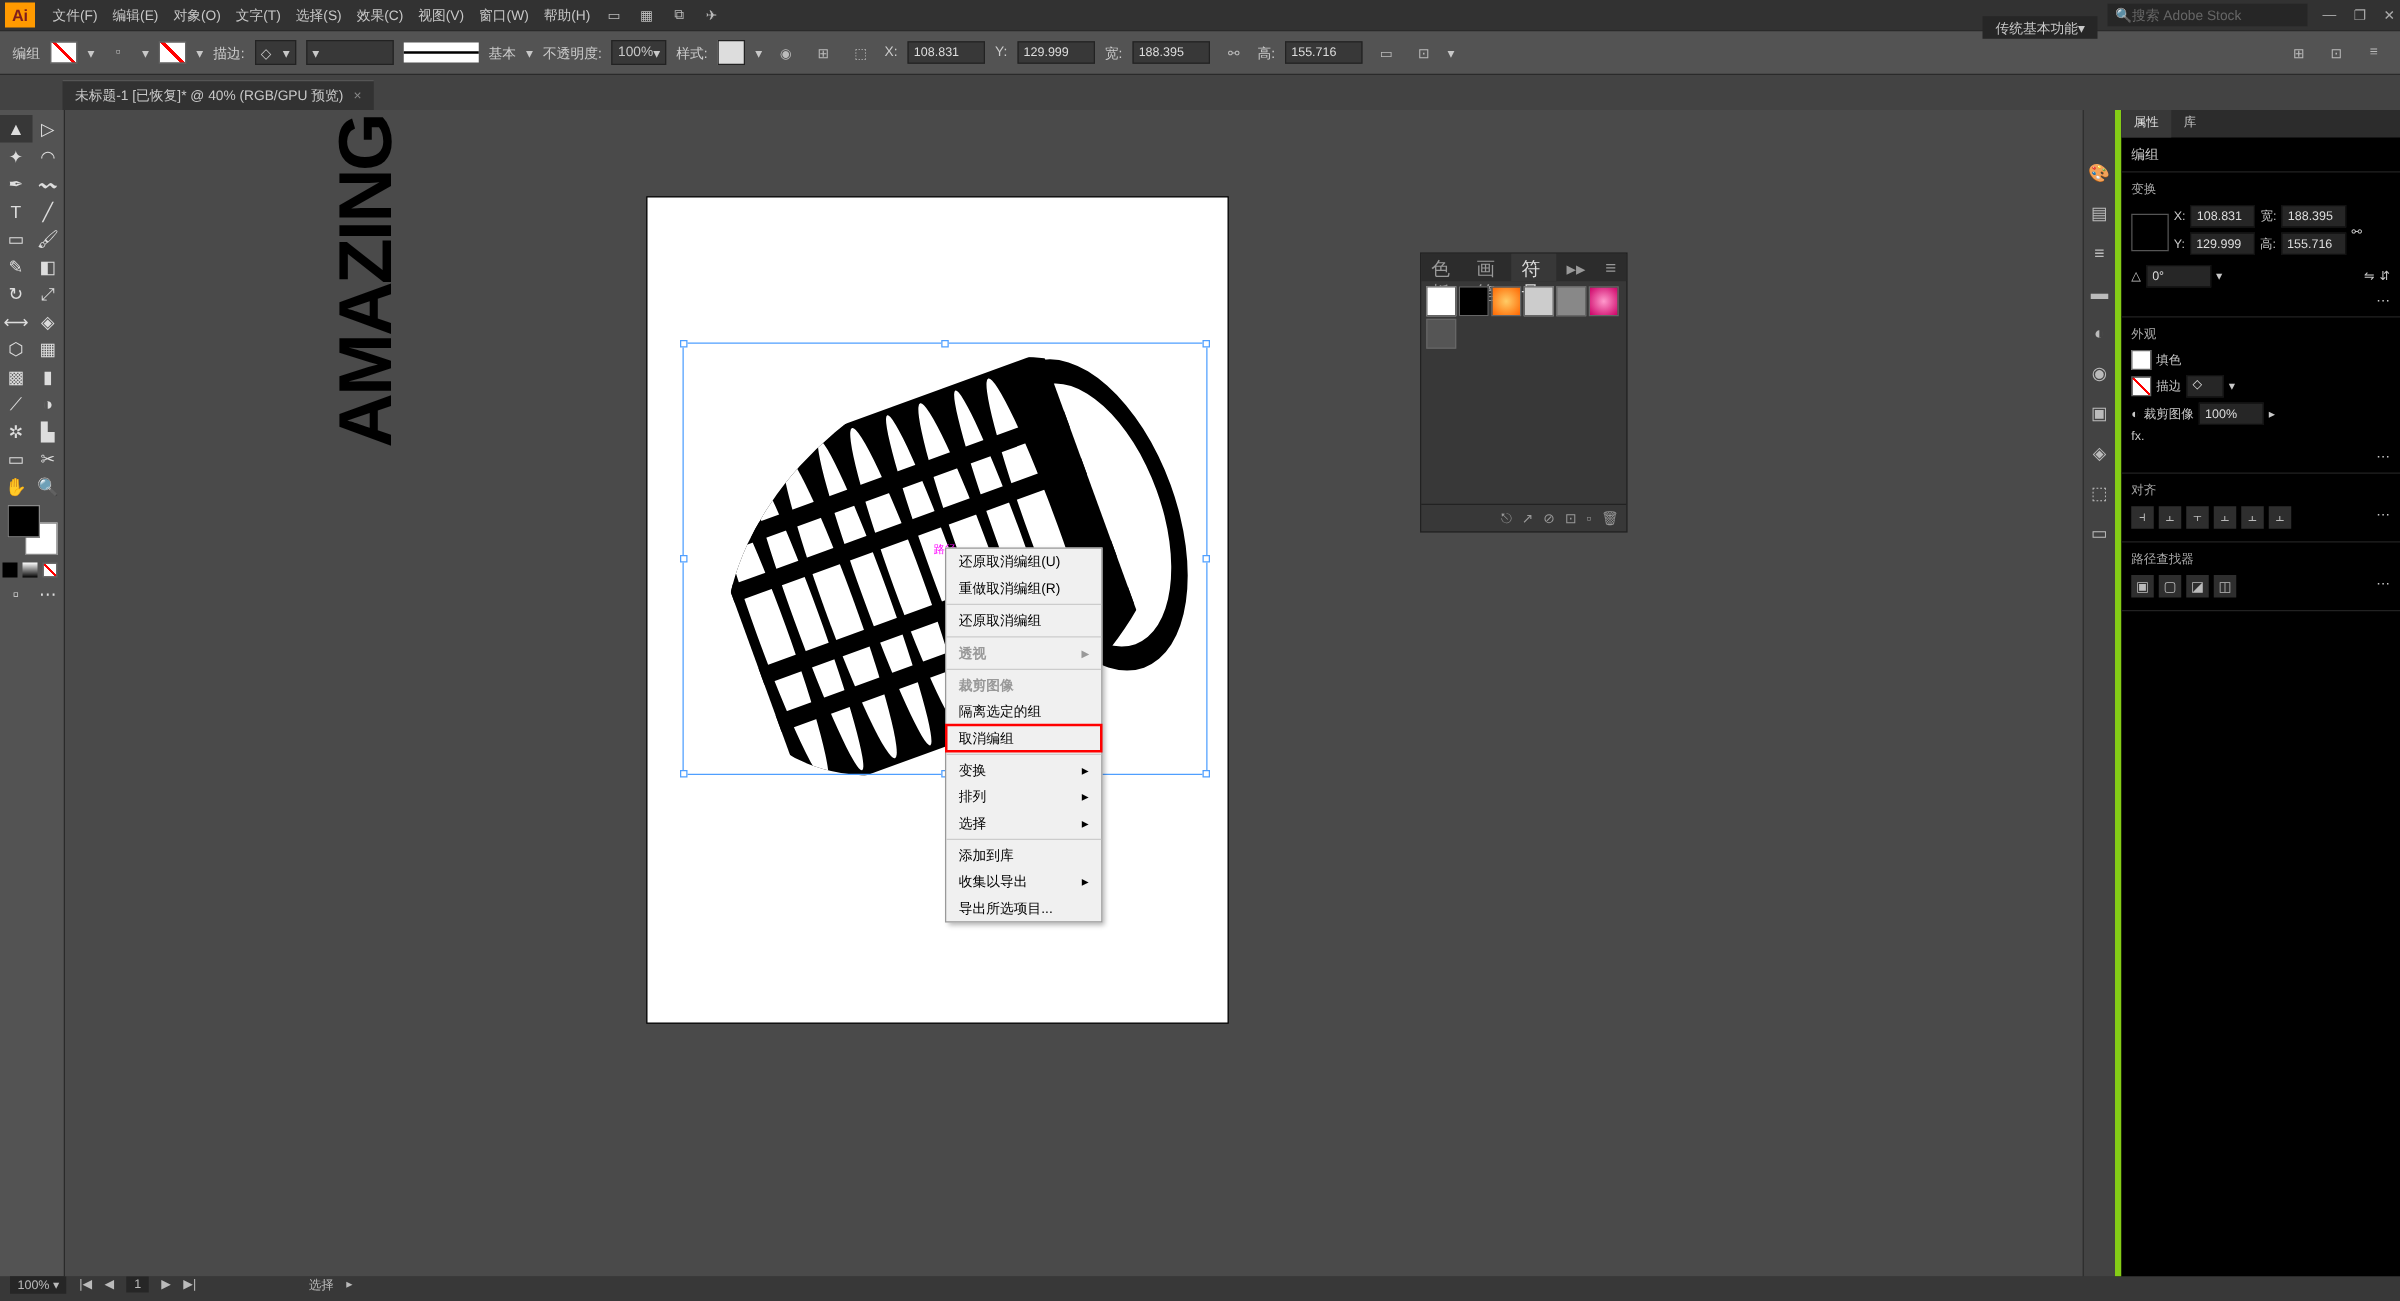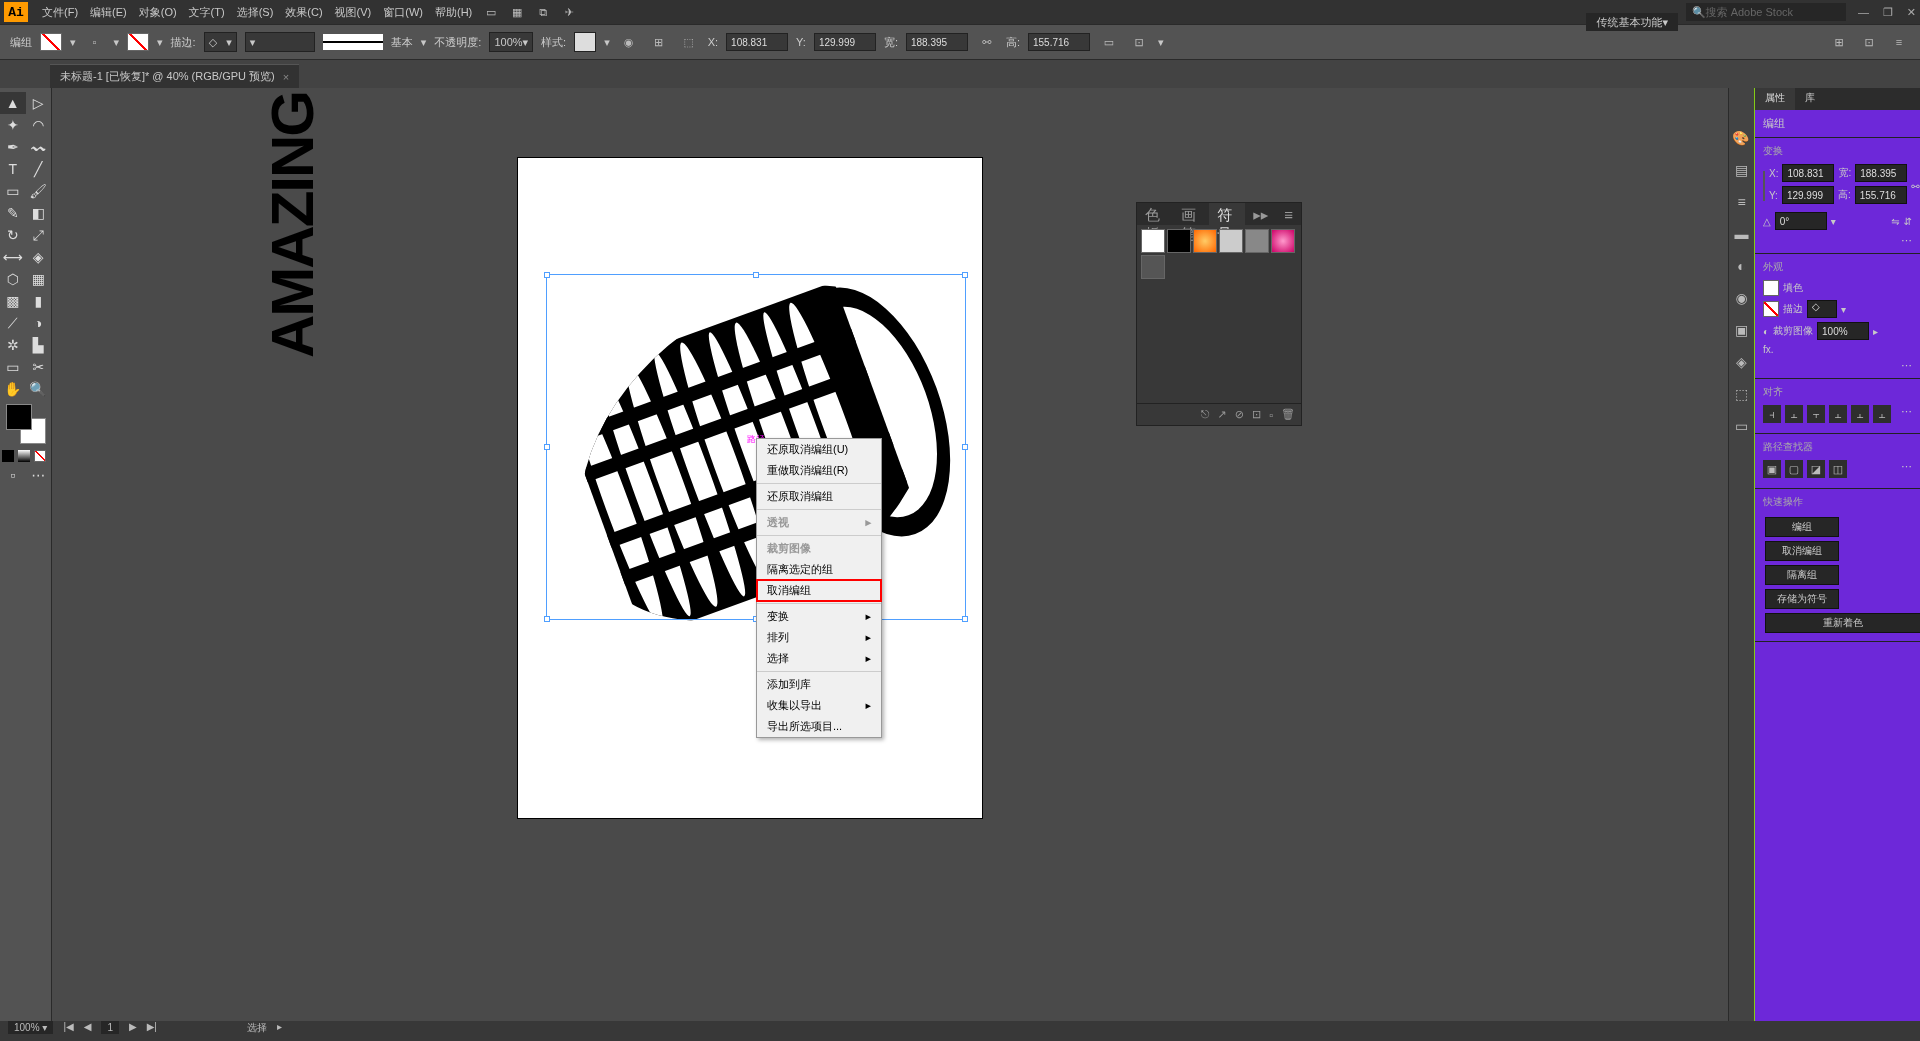--- a/index.html
+++ b/index.html
@@ -1,18 +1,18 @@
 <!DOCTYPE html>
 <html><head>
 <meta charset="utf-8">
 <style>
 * { margin: 0; padding: 0; box-sizing: border-box; font-family: "Microsoft YaHei", sans-serif; }
 body { background: #323232; color: #c8c8c8; font-size: 11px; overflow: hidden; width: 1920px; height: 1041px; }
 .menubar { height: 24px; background: #323232; display: flex; align-items: center; padding: 0 4px; }
-.ai-logo { width: 24px; height: 20px; background: #ff9a00; color: #000000; font-weight: bold; display: flex; align-items: center; justify-content: center; font-size: 13px; margin-right: 8px; font-family: Liberation Mono, monospace; }
+.ai-logo { width: 24px; height: 20px; background: #ff9a00; color: #7f1d1d; font-weight: bold; display: flex; align-items: center; justify-content: center; font-size: 13px; margin-right: 8px; }
 .menu-item { padding: 0 6px; height: 22px; display: flex; align-items: center; cursor: default; }
 .menu-spacer { flex: 1; }
 .workspace-btn { background: #262626; padding: 2px 10px; margin-right: 8px; height: 18px; display: flex; align-items: center; margin-top: 20px; }
 .search-box { background: #262626; width: 160px; height: 18px; padding: 0 6px; display: flex; align-items: center; color: #666; }
 .win-controls { display: flex; gap: 14px; margin-left: 12px; color: #aaa; }
 .control-bar { height: 36px; background: #535353; border-top: 1px solid #2a2a2a; border-bottom: 1px solid #2a2a2a; display: flex; align-items: center; padding: 0 10px; gap: 8px; }
 .ctl-label { font-size: 11px; color: #ccc; }
 .ctl-box { background: #383838; border: 1px solid #222; height: 20px; padding: 0 4px; display: flex; align-items: center; }
 .ctl-num { background: #383838; border: 1px solid #222; width: 62px; height: 18px; padding: 0 4px; color: #ddd; font-size: 10px; }
 .tab-bar { height: 28px; background: #434343; display: flex; align-items: flex-end; padding-left: 50px; }
@@ -37,21 +37,21 @@
 .ctx-item.highlighted { outline: 2px solid #ff0000; outline-offset: -1px; }
 .dock-col { width: 26px; background: #434343; border-left: 1px solid #2a2a2a; padding-top: 40px; display: flex; flex-direction: column; align-items: center; gap: 12px; }
 .dock-icon { width: 20px; height: 20px; color: #bbb; display: flex; align-items: center; justify-content: center; font-size: 14px; }
 .symbol-panel { position: absolute; left: 1084px; top: 114px; width: 166px; background: #383838; border: 1px solid #222; }
 .panel-tabs { display: flex; background: #2c2c2c; height: 22px; }
 .panel-tab { padding: 3px 8px; font-size: 15px; color: #999; }
 .panel-tab.active { background: #383838; color: #ddd; }
 .symbol-grid { display: flex; flex-wrap: wrap; padding: 4px; gap: 2px; }
 .symbol-thumb { width: 24px; height: 24px; background: #555; border: 1px solid #666; }
 .panel-foot { height: 22px; border-top: 1px solid #222; display: flex; align-items: center; justify-content: flex-end; gap: 8px; padding: 0 6px; font-size: 11px; color: #999; }
-.props-panel { width: 166px; background: #6d28d9; border-left: 1px solid #84cc16; }
+.props-panel { width: 228px; background: #000000; border-left: 5px solid #84cc16; }
 .props-tabs { display: flex; background: #2c2c2c; height: 22px; }
 .props-tab { padding: 3px 10px; font-size: 10px; }
 .props-tab.active { background: #383838; color: #ddd; }
 .props-section { padding: 6px 8px; border-bottom: 1px solid #222; }
 .props-title { font-size: 10px; color: #aaa; margin-bottom: 6px; }
 .xf-row { display: flex; align-items: center; gap: 4px; margin-bottom: 4px; font-size: 10px; }
 .xf-input { background: #262626; border: 1px solid #111; width: 52px; height: 18px; color: #ddd; padding: 0 4px; font-size: 10px; }
 .qa-btn { background: #262626; border: 1px solid #111; width: 74px; height: 20px; font-size: 10px; color: #ccc; display: inline-flex; align-items: center; justify-content: center; margin: 2px; }
 .qa-btn.wide { width: 156px; }
 .align-row { display: flex; gap: 4px; margin-bottom: 4px; }
@@ -441,34 +441,20 @@
       <div class="props-title">路径查找器</div>
       <div class="align-row">
         <div class="align-btn">▣</div>
         <div class="align-btn">▢</div>
         <div class="align-btn">◪</div>
         <div class="align-btn">◫</div>
         <div style="flex:1"></div>
         <span>⋯</span>
       </div>
     </div>
-    <div class="props-section">
-      <div class="props-title">快速操作</div>
-      <div>
-        <div class="qa-btn">编组</div>
-        <div class="qa-btn">取消编组</div>
-      </div>
-      <div>
-        <div class="qa-btn">隔离组</div>
-        <div class="qa-btn">存储为符号</div>
-      </div>
-      <div>
-        <div class="qa-btn wide">重新着色</div>
-      </div>
-    </div>
   </div>
 </div>
 
 <div class="status-bar">
   <div class="status-field"><span>100%</span> ▾</div>
   <span>|◀</span>
   <span>◀</span>
   <div class="status-field">1</div>
   <span>▶</span>
   <span>▶|</span>

